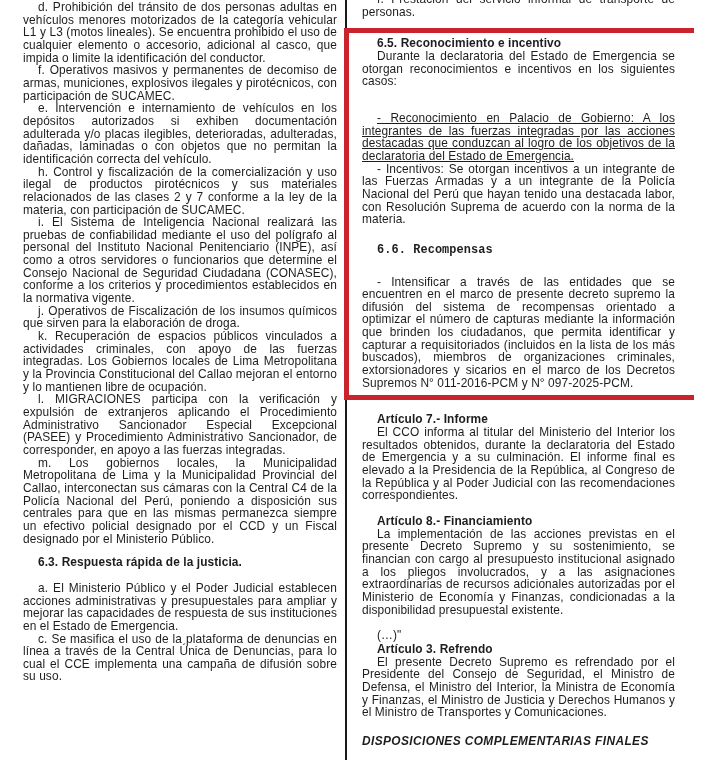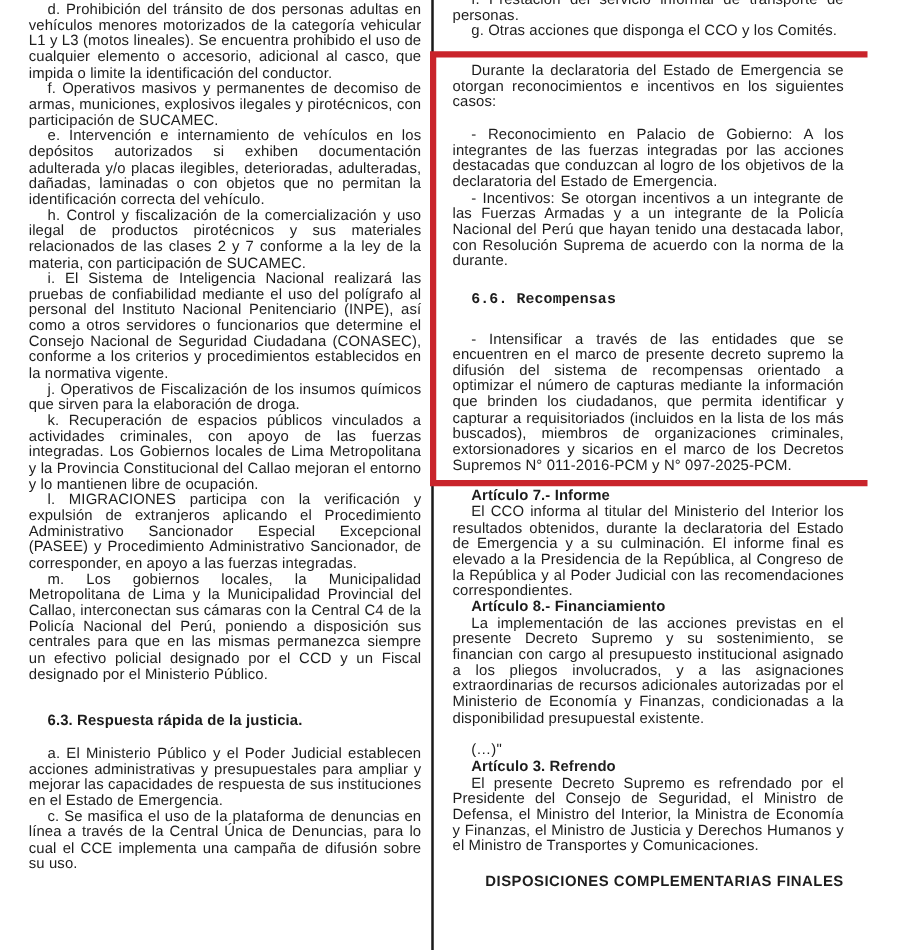--- a/index.html
+++ b/index.html
@@ -23,23 +23,24 @@
     line-height:12.65px;
     text-align:justify;
     letter-spacing:0.1px;
   }
   .col-left{left:23px;top:1px;width:314px;}
   .col-right{left:362px;top:-7px;width:313px;}
   .blk{margin:0;text-indent:15px;}
   .heading{font-weight:bold;}
   .heading-center{
     font-weight:bold;
-    text-align:right;
+    text-align:left;
     text-indent:0;
     letter-spacing:0.4px;
+    font-style:italic;
   }
   .red-box{
     border:5px solid #c9242b;
     margin:10px -25px 0 -18px;
     padding:4px 20px 6px 13px;
   }
 </style>
 </head>
 <body>
 
@@ -49,41 +50,41 @@
   <div class="col col-left" id="left-col">
       <p class="blk para">d. Prohibición del tránsito de dos personas adultas en vehículos menores motorizados de la categoría vehicular L1 y L3 (motos lineales). Se encuentra prohibido el uso de cualquier elemento o accesorio, adicional al casco, que impida o limite la identificación del conductor.</p>
       <p class="blk para">f. Operativos masivos y permanentes de decomiso de armas, municiones, explosivos ilegales y pirotécnicos, con participación de SUCAMEC.</p>
       <p class="blk para">e. Intervención e internamiento de vehículos en los depósitos autorizados si exhiben documentación adulterada y/o placas ilegibles, deterioradas, adulteradas, dañadas, laminadas o con objetos que no permitan la identificación correcta del vehículo.</p>
       <p class="blk para">h. Control y fiscalización de la comercialización y uso ilegal de productos pirotécnicos y sus materiales relacionados de las clases 2 y 7 conforme a la ley de la materia, con participación de SUCAMEC.</p>
       <p class="blk para">i. El Sistema de Inteligencia Nacional realizará las pruebas de confiabilidad mediante el uso del polígrafo al personal del Instituto Nacional Penitenciario (INPE), así como a otros servidores o funcionarios que determine el Consejo Nacional de Seguridad Ciudadana (CONASEC), conforme a los criterios y procedimientos establecidos en la normativa vigente.</p>
       <p class="blk para">j. Operativos de Fiscalización de los insumos químicos que sirven para la elaboración de droga.</p>
       <p class="blk para">k. Recuperación de espacios públicos vinculados a actividades criminales, con apoyo de las fuerzas integradas. Los Gobiernos locales de Lima Metropolitana y la Provincia Constitucional del Callao mejoran el entorno y lo mantienen libre de ocupación.</p>
       <p class="blk para">l. MIGRACIONES participa con la verificación y expulsión de extranjeros aplicando el Procedimiento Administrativo Sancionador Especial Excepcional (PASEE) y Procedimiento Administrativo Sancionador, de corresponder, en apoyo a las fuerzas integradas.</p>
       <p class="blk para">m. Los gobiernos locales, la Municipalidad Metropolitana de Lima y la Municipalidad Provincial del Callao, interconectan sus cámaras con la Central C4 de la Policía Nacional del Perú, poniendo a disposición sus centrales para que en las mismas permanezca siempre un efectivo policial designado por el CCD y un Fiscal designado por el Ministerio Público.</p>
-      <p class="blk heading" style="margin-top: 25px; margin-bottom: 13px;">6.3. Respuesta rápida de la justicia.</p>
+      <p class="blk heading" style="margin-top: 11px; margin-bottom: 13px;">6.3. Respuesta rápida de la justicia.</p>
       <p class="blk para">a. El Ministerio Público y el Poder Judicial establecen acciones administrativas y presupuestales para ampliar y mejorar las capacidades de respuesta de sus instituciones en el Estado de Emergencia.</p>
       <p class="blk para">c. Se masifica el uso de la plataforma de denuncias en línea a través de la Central Única de Denuncias, para lo cual el CCE implementa una campaña de difusión sobre su uso.</p>
     </div>
 
   <div class="col col-right">
     <div id="right-before">
         <p class="blk para">f. Prestación del servicio informal de transporte de personas.</p>
-        <p class="blk para">g. Otras acciones que disponga el CCO y los Comités.</p>
       </div>
     <div class="red-box" id="red-box" style="border-color: rgb(201, 36, 43);">
+        <p class="blk heading">6.5. Reconocimiento e incentivo</p>
         <p class="blk para">Durante la declaratoria del Estado de Emergencia se otorgan reconocimientos e incentivos en los siguientes casos:</p>
-        <p class="blk para" style="margin-top: 13px;">- Reconocimiento en Palacio de Gobierno: A los integrantes de las fuerzas integradas por las acciones destacadas que conduzcan al logro de los objetivos de la declaratoria del Estado de Emergencia.</p>
-        <p class="blk para">- Incentivos: Se otorgan incentivos a un integrante de las Fuerzas Armadas y a un integrante de la Policía Nacional del Perú que hayan tenido una destacada labor, con Resolución Suprema de acuerdo con la norma de la durante.</p>
+        <p class="blk para" style="margin-top: 24px; text-decoration: underline;">- Reconocimiento en Palacio de Gobierno: A los integrantes de las fuerzas integradas por las acciones destacadas que conduzcan al logro de los objetivos de la declaratoria del Estado de Emergencia.</p>
+        <p class="blk para">- Incentivos: Se otorgan incentivos a un integrante de las Fuerzas Armadas y a un integrante de la Policía Nacional del Perú que hayan tenido una destacada labor, con Resolución Suprema de acuerdo con la norma de la materia.</p>
         <p class="blk heading" style="margin-top: 18px; font-family: Liberation Mono, monospace;">6.6. Recompensas</p>
         <p class="blk para" style="margin-top: 19px;">- Intensificar a través de las entidades que se encuentren en el marco de presente decreto supremo la difusión del sistema de recompensas orientado a optimizar el número de capturas mediante la información que brinden los ciudadanos, que permita identificar y capturar a requisitoriados (incluidos en la lista de los más buscados), miembros de organizaciones criminales, extorsionadores y sicarios en el marco de los Decretos Supremos N° 011-2016-PCM y N° 097-2025-PCM.</p>
       </div>
     <div id="right-after">
-        <p class="blk heading" style="margin-top: 1px;">Artículo 7.- Informe</p>
+        <p class="blk heading" style="margin-top: 13px;">Artículo 7.- Informe</p>
         <p class="blk para">El CCO informa al titular del Ministerio del Interior los resultados obtenidos, durante la declaratoria del Estado de Emergencia y a su culminación. El informe final es elevado a la Presidencia de la República, al Congreso de la República y al Poder Judicial con las recomendaciones correspondientes.</p>
-        <p class="blk heading" style="">Artículo 8.- Financiamiento</p>
+        <p class="blk heading" style="margin-top: 13px;">Artículo 8.- Financiamiento</p>
         <p class="blk para">La implementación de las acciones previstas en el presente Decreto Supremo y su sostenimiento, se financian con cargo al presupuesto institucional asignado a los pliegos involucrados, y a las asignaciones extraordinarias de recursos adicionales autorizadas por el Ministerio de Economía y Finanzas, condicionadas a la disponibilidad presupuestal existente.</p>
         <p class="blk para" style="margin-top: 13px;">(…)"</p>
         <p class="blk heading" style="margin-top: 1px;">Artículo 3. Refrendo</p>
         <p class="blk para">El presente Decreto Supremo es refrendado por el Presidente del Consejo de Seguridad, el Ministro de Defensa, el Ministro del Interior, la Ministra de Economía y Finanzas, el Ministro de Justicia y Derechos Humanos y el Ministro de Transportes y Comunicaciones.</p>
         <p class="blk heading-center" style="margin-top: 16px;">DISPOSICIONES COMPLEMENTARIAS FINALES</p>
       </div>
   </div>
 </div>
 
 </body></html>

